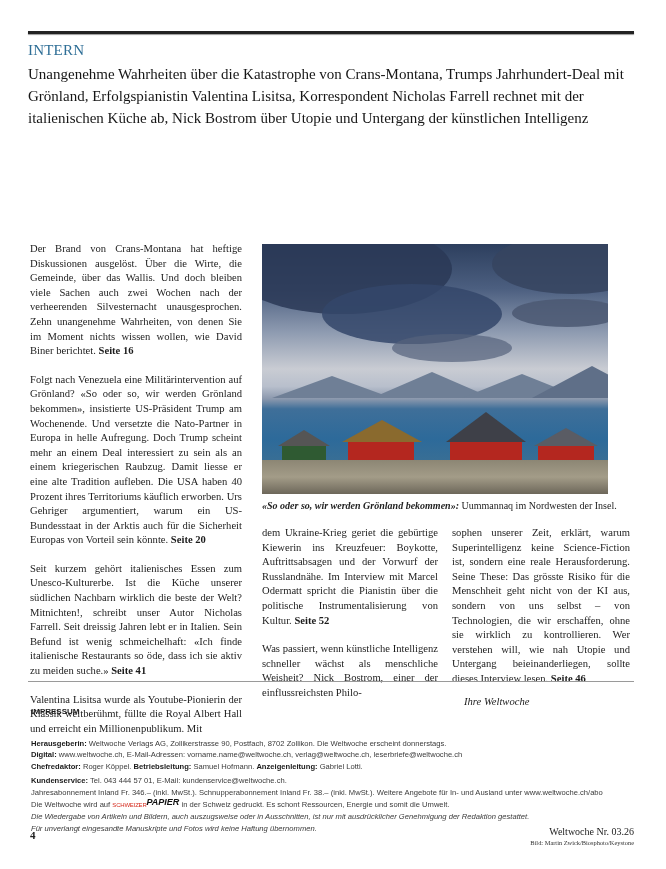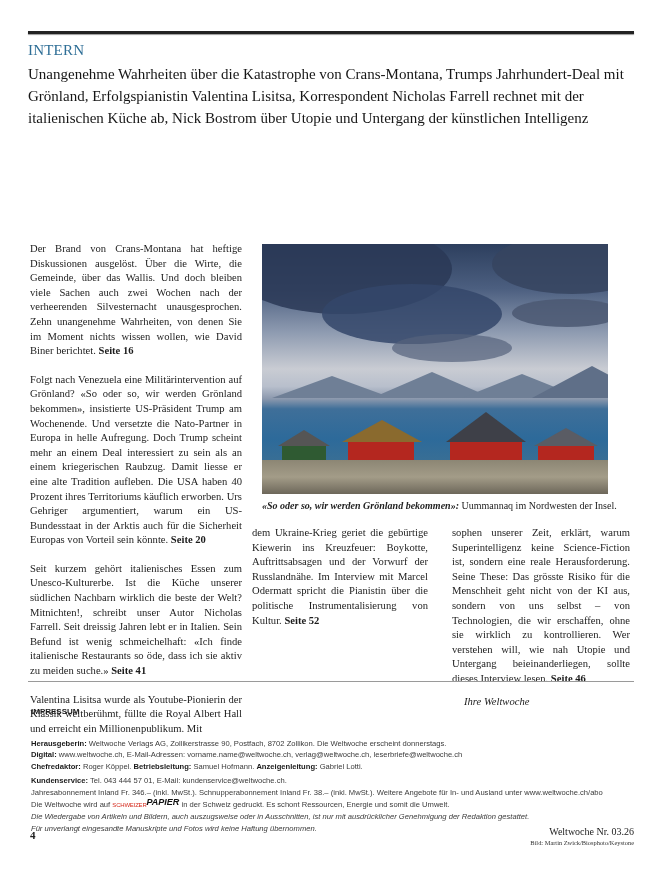--- a/index.html
+++ b/index.html
@@ -6,21 +6,21 @@
   body { width: 666px; height: 869px; position: relative; overflow: hidden; color: #1a1a1a; }
 
   .top-rule { position: absolute; left: 28px; top: 31px; width: 606px; height: 3px; background: #222; box-shadow: 0 1px 1px #999; }
   .kicker { position: absolute; left: 28px; top: 42px; font-family: "Liberation Serif", serif; font-size: 15px; letter-spacing: 0.2px; color: #2e6e96; }
   .headline { position: absolute; left: 28px; top: 63px; width: 610px; font-family: "Liberation Serif", serif; font-size: 15px; line-height: 22px; color: #161616; margin: 0; font-weight: normal; }
 
   .col { position: absolute; font-family: "Liberation Serif", serif; font-size: 10.6px; line-height: 14.6px; text-align: justify; color: #1c1c1c; hyphens: auto; }
   .col p { margin: 0 0 14px 0; }
   .col b { font-weight: bold; }
   .col1 { left: 30px; top: 242px; width: 212px; }
-  .col2 { left: 252px; top: 526px; width: 176px; }
+  .col2 { left: 262px; top: 526px; width: 176px; }
   .col3 { left: 452px; top: 526px; width: 178px; }
   .sig { font-style: italic; padding-left: 12px; }
 
   .photo { position: absolute; left: 262px; top: 244px; width: 346px; height: 250px; overflow: hidden;
     background: linear-gradient(180deg, #2d3f5e 0%, #4c5f80 18%, #8d9ab0 35%, #c9ccd3 50%, #b8bfcc 57%, #8b98ad 62%, #3f6f99 66%, #2d6a9a 78%, #3a6f94 88%, #8a8070 94%, #6b6358 100%); }
   .photo .cloud { position: absolute; border-radius: 50%; background: #3a4a66; opacity: 0.85; }
   .photo .mtn { position: absolute; bottom: 96px; width: 0; height: 0; border-left: 60px solid transparent; border-right: 60px solid transparent; border-bottom: 22px solid #6f7f96; }
   .photo .house { position: absolute; background: #b4271f; }
   .photo .roof { position: absolute; width: 0; height: 0; }
   .photo .rock { position: absolute; left: 0; bottom: 0; width: 100%; height: 34px; background: linear-gradient(180deg, #8c8674 0%, #a39c88 50%, #6d675a 100%); }
@@ -91,20 +91,23 @@
 </div>
 <div class="caption">
   <span class="cap-strong">«So oder so, wir werden Grönland bekommen»:</span><span> Uummannaq im Nordwesten der Insel.</span>
 </div>
 
 <div class="col col2">
   <p>
     <span>dem Ukraine-Krieg geriet die gebürtige Kiewerin ins Kreuzfeuer: Boykotte, Auftrittsabsagen und der Vorwurf der Russlandnähe. Im Interview mit Marcel Odermatt spricht die Pianistin über die politische Instrumentalisierung von Kultur.</span>
     <b>Seite 52</b>
   </p>
+  <p>
+    <span>Was passiert, wenn künstliche Intelligenz schneller wächst als menschliche Weisheit? Nick Bostrom, einer der einflussreichsten Philo-</span>
+  </p>
 </div>
 
 <div class="col col3">
   <p style="margin-bottom:8px">
     <span>sophen unserer Zeit, erklärt, warum Superintelligenz keine Science-Fiction ist, sondern eine reale Herausforderung. Seine These: Das grösste Risiko für die Menschheit geht nicht von der KI aus, sondern von uns selbst – von Technologien, die wir erschaffen, ohne sie wirklich zu kontrollieren. Wer verstehen will, wie nah Utopie und Untergang beieinanderliegen, sollte dieses Interview lesen.</span>
     <b>Seite 46</b>
   </p>
   <div class="sig">Ihre Weltwoche</div>
 </div>
 

